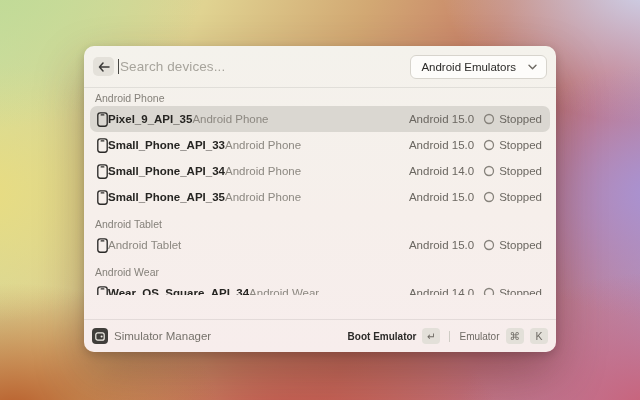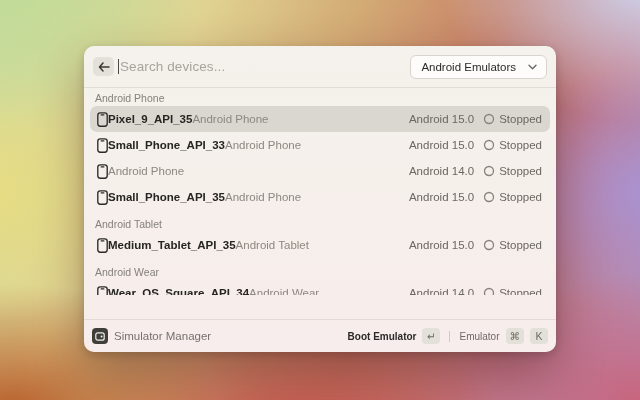--- a/index.html
+++ b/index.html
@@ -152,20 +152,21 @@
     </span>
   </div>
 
   <div class="row">
     <span class="dev-icon">
       <svg width="11" height="15" viewBox="0 0 11 15">
         <rect x="0.8" y="0.8" width="9.4" height="13.4" rx="2.4" fill="none" stroke="#2b2a28" stroke-width="1.35"></rect>
         <line x1="4.1" y1="2.9" x2="6.9" y2="2.9" stroke="#2b2a28" stroke-width="1.1" stroke-linecap="round"></line>
       </svg>
     </span>
+    <span class="name">Small_Phone_API_34</span>
     <span class="type">Android Phone</span>
     <span class="spacer"></span>
     <span class="os">Android 14.0</span>
     <span class="status">
       <svg width="12" height="12" viewBox="0 0 12 12">
         <circle cx="6" cy="6" r="4.5" fill="none" stroke="#87837c" stroke-width="1.3"></circle>
       </svg>
       <span class="st-label">Stopped</span>
     </span>
   </div>
@@ -191,21 +192,20 @@
 
   <div class="section-label later">Android Tablet</div>
 
   <div class="row">
     <span class="dev-icon">
       <svg width="11" height="15" viewBox="0 0 11 15">
         <rect x="0.8" y="0.8" width="9.4" height="13.4" rx="2.4" fill="none" stroke="#2b2a28" stroke-width="1.35"></rect>
         <line x1="4.1" y1="2.9" x2="6.9" y2="2.9" stroke="#2b2a28" stroke-width="1.1" stroke-linecap="round"></line>
       </svg>
     </span>
-    <span class="name">Medium_Tablet_API_35</span>
     <span class="type">Android Tablet</span>
     <span class="spacer"></span>
     <span class="os">Android 15.0</span>
     <span class="status">
       <svg width="12" height="12" viewBox="0 0 12 12">
         <circle cx="6" cy="6" r="4.5" fill="none" stroke="#87837c" stroke-width="1.3"></circle>
       </svg>
       <span class="st-label">Stopped</span>
     </span>
   </div>

